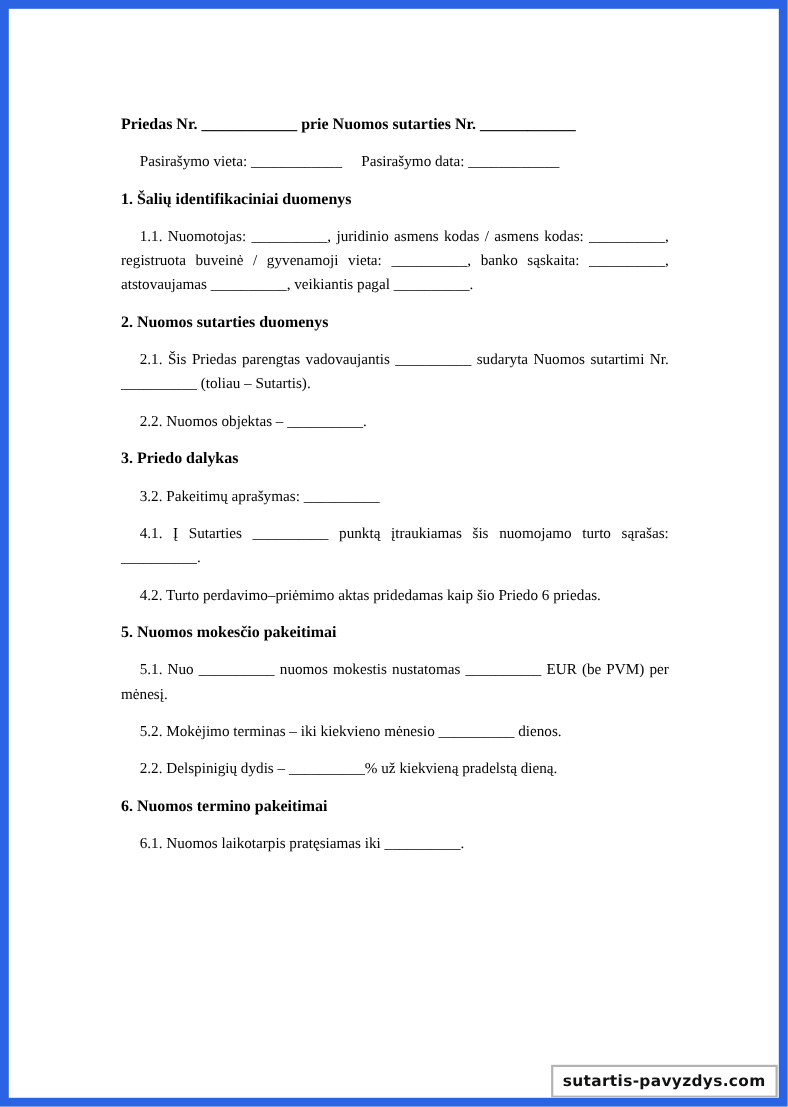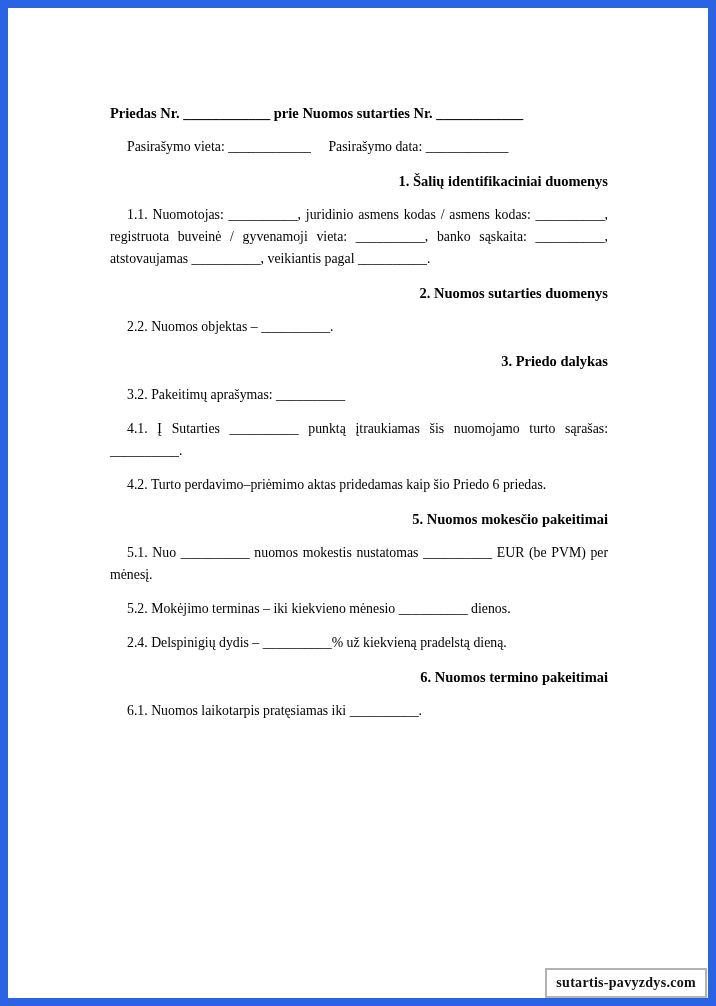--- a/index.html
+++ b/index.html
@@ -23,21 +23,20 @@
   .doc p:first-child { margin-top: 0; }
   .title {
     font-weight: bold;
     font-size: 14.5px;
   }
   .sig { text-indent: 17px; }
   .sig-date { margin-left: 14px; }
   .heading {
     font-weight: bold;
     font-size: 14.5px;
-    text-align: right;
   }
   .para {
     text-align: justify;
     text-indent: 17px;
   }
   .badge {
     position: absolute;
     right: 1px;
     bottom: 0px;
     background: #ffffff;
@@ -62,33 +61,34 @@
 
   <p class="sig">
     <span>Pasirašymo vieta: ____________</span>
     <span class="sig-date">Pasirašymo data: ____________</span>
   </p>
 
   <p class="heading">1. Šalių identifikaciniai duomenys</p>
   <p class="para">1.1. Nuomotojas: __________, juridinio asmens kodas / asmens kodas: __________, registruota buveinė / gyvenamoji vieta: __________, banko sąskaita: __________, atstovaujamas __________, veikiantis pagal __________.</p>
 
   <p class="heading">2. Nuomos sutarties duomenys</p>
+  <p class="para">2.1. Šis Priedas parengtas vadovaujantis __________ sudaryta Nuomos sutartimi Nr. __________ (toliau – Sutartis).</p>
   <p class="para">2.2. Nuomos objektas – __________.</p>
 
   <p class="heading">3. Priedo dalykas</p>
   <p class="para">3.2. Pakeitimų aprašymas: __________</p>
 
   <p class="para">4.1. Į Sutarties __________ punktą įtraukiamas šis nuomojamo turto sąrašas: __________.</p>
   <p class="para">4.2. Turto perdavimo–priėmimo aktas pridedamas kaip šio Priedo 6 priedas.</p>
 
   <p class="heading">5. Nuomos mokesčio pakeitimai</p>
   <p class="para">5.1. Nuo __________ nuomos mokestis nustatomas __________ EUR (be PVM) per mėnesį.</p>
   <p class="para">5.2. Mokėjimo terminas – iki kiekvieno mėnesio __________ dienos.</p>
-  <p class="para">2.4. Delspinigių dydis – __________% už kiekvieną pradelstą dieną.</p>
+  <p class="para">2.2. Delspinigių dydis – __________% už kiekvieną pradelstą dieną.</p>
 
   <p class="heading">6. Nuomos termino pakeitimai</p>
   <p class="para">6.1. Nuomos laikotarpis pratęsiamas iki __________.</p>
 
 </div>
 
-<div class="badge" style="border-color: rgb(179, 179, 179); font-family: Liberation Serif, serif;">
+<div class="badge" style="border-color: rgb(179, 179, 179);">
   <span>sutartis-pavyzdys.com</span>
 </div>
 
 </body></html>

